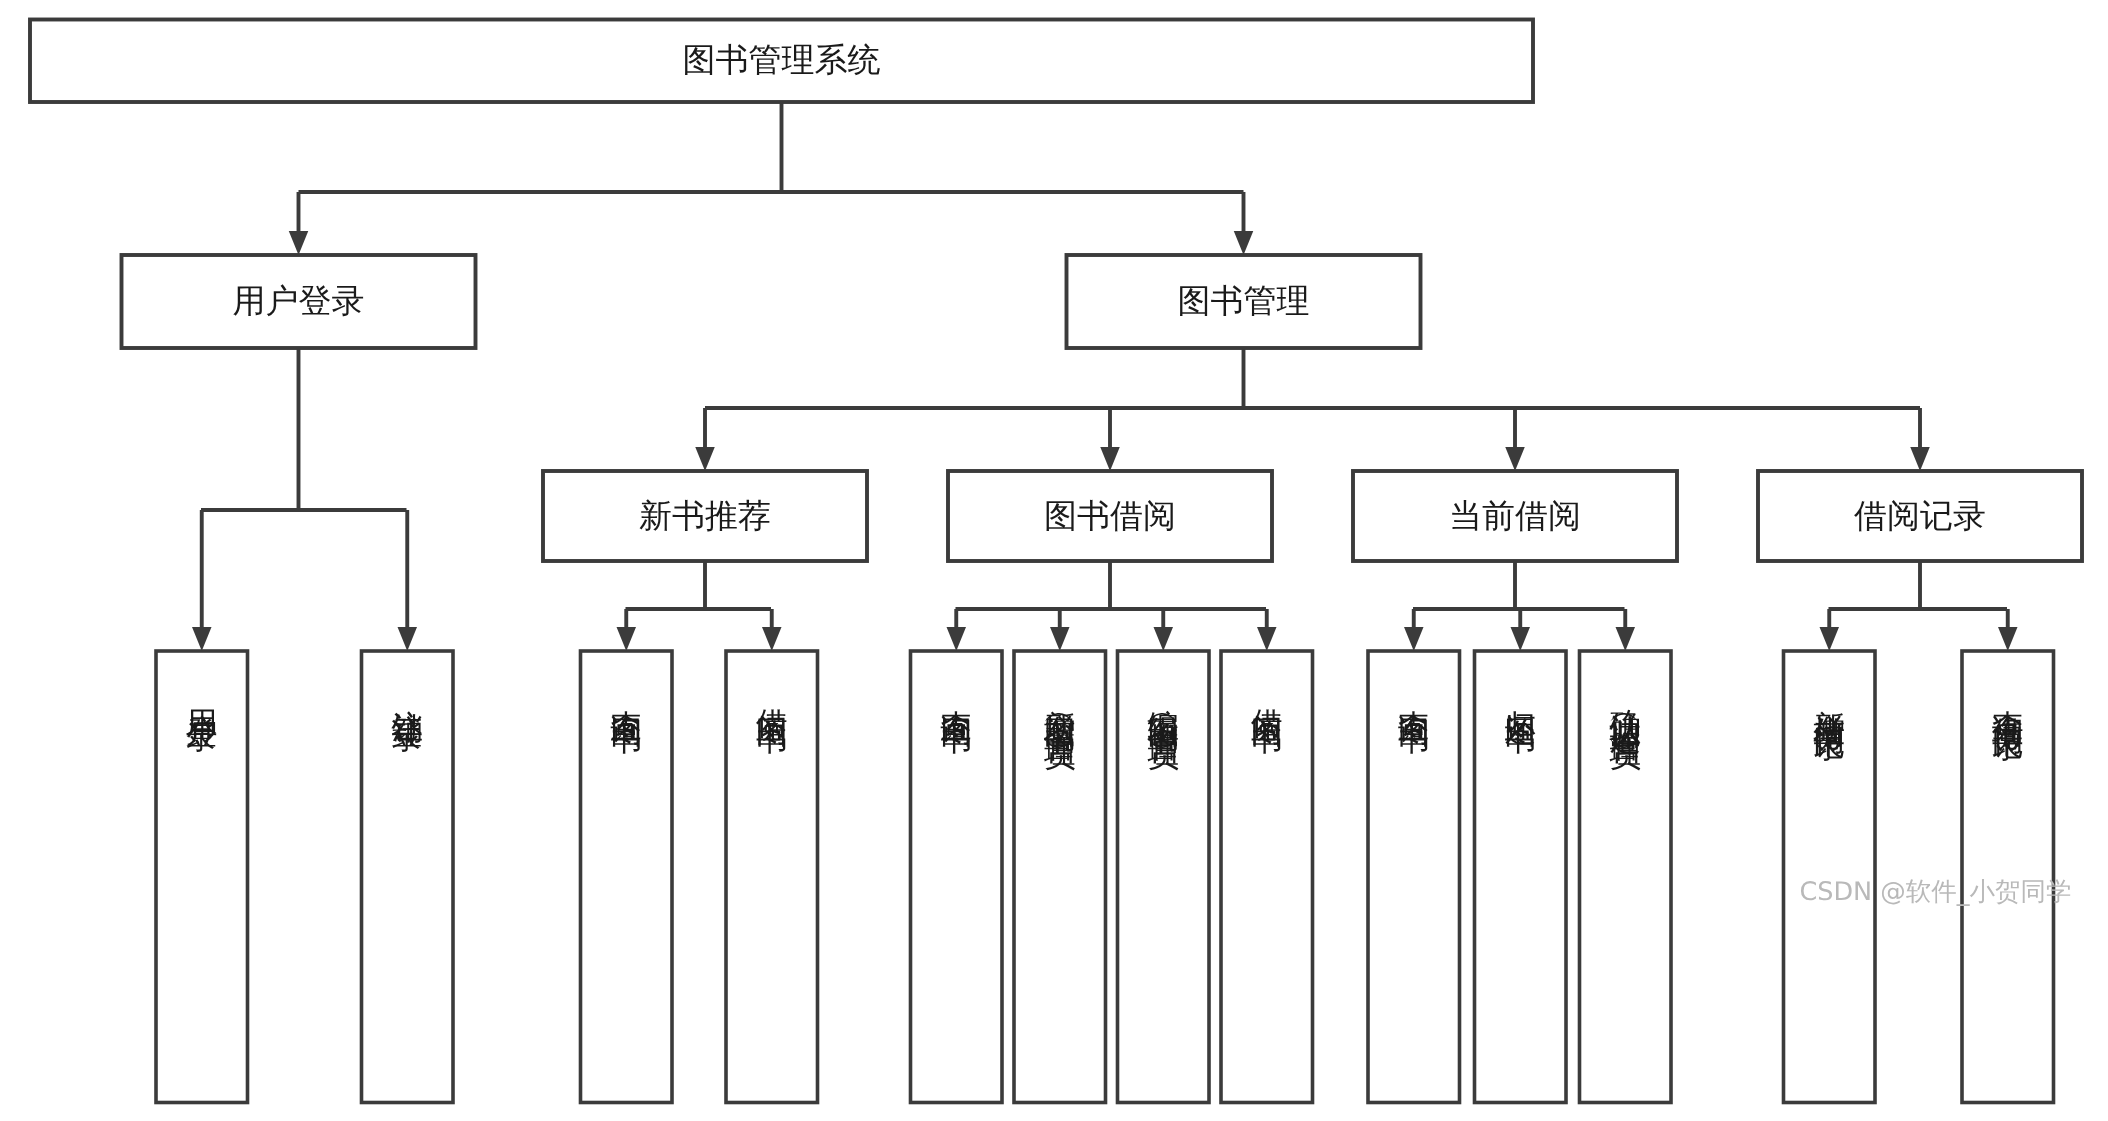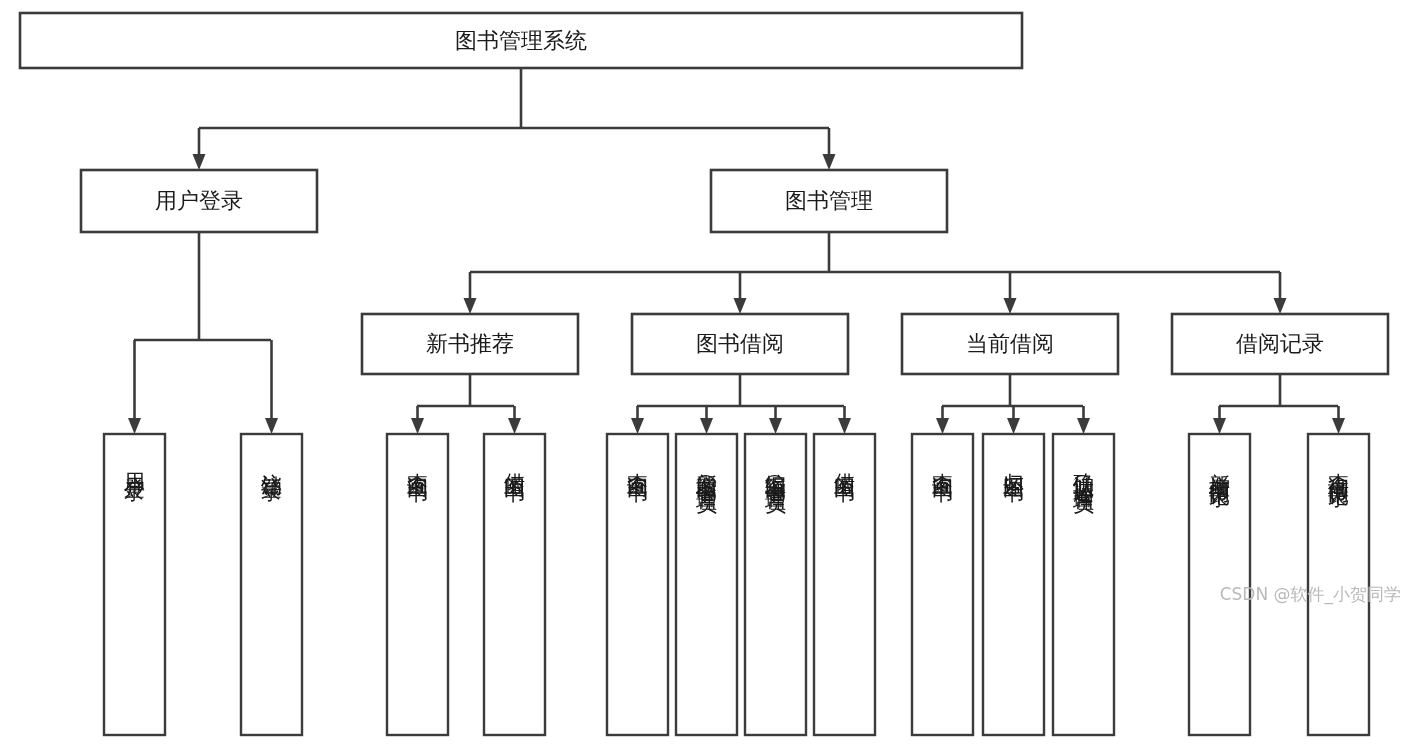--- a/index.html
+++ b/index.html
@@ -56,21 +56,21 @@
   .node-label.vertical {
     font-size: 21px;
     writing-mode: vertical-rl;
     text-orientation: upright;
     letter-spacing: 3px;
     text-anchor: start;
     dominant-baseline: central;
   }
   .watermark {
     position: absolute;
-    right: 4px;
+    right: 24px;
     bottom: 4px;
     color: #b9b9b9;
     font-size: 17px;
     font-family: "DejaVu Sans", "Liberation Sans", sans-serif;
     white-space: nowrap;
     user-select: none;
   }
 </style>
 </head>
 <body>

